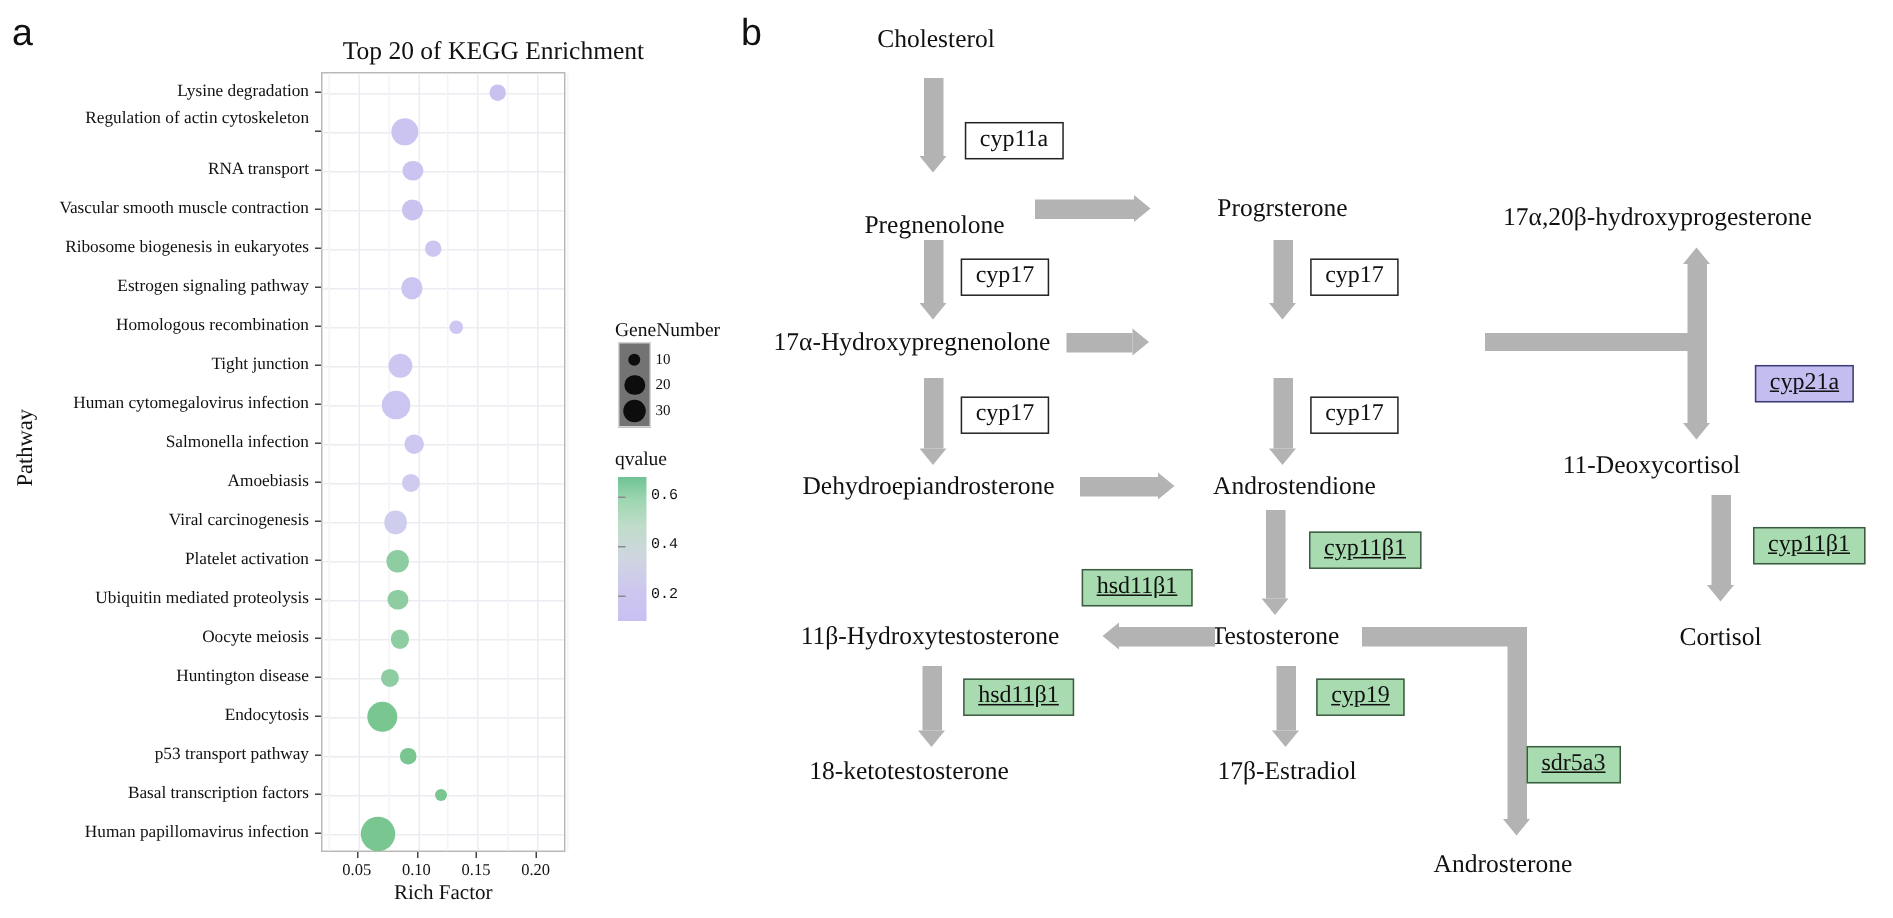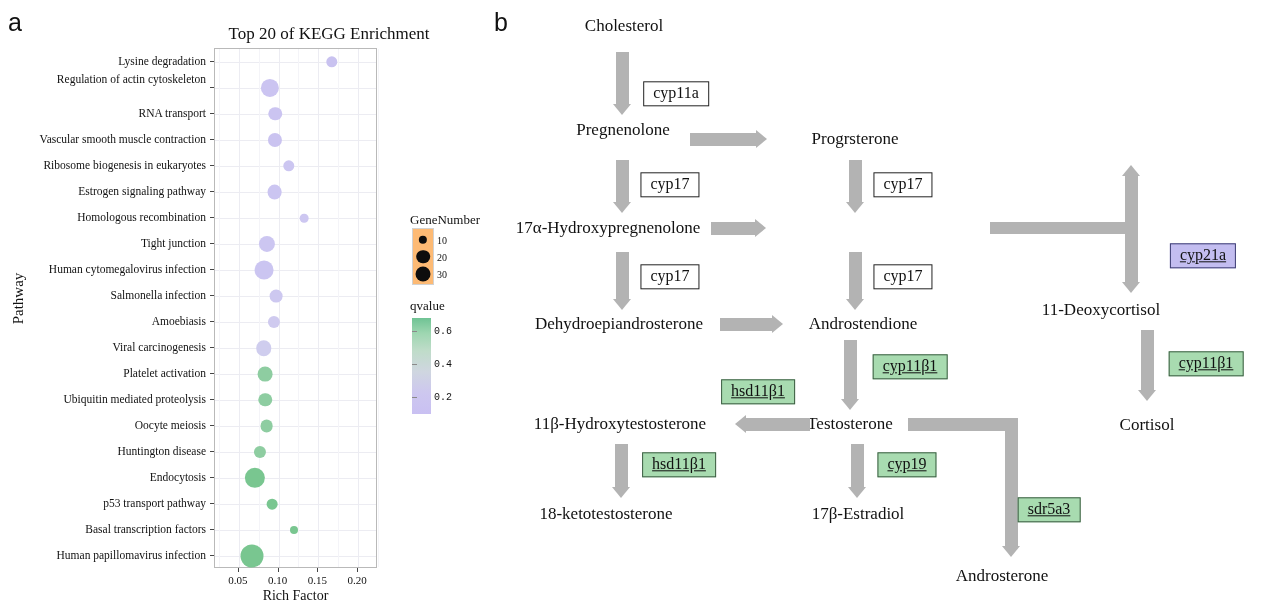--- a/index.html
+++ b/index.html
@@ -32,21 +32,21 @@
   .xlab{position:absolute;font-size:11px;transform:translateX(-50%);color:#111;}
 
   #x-axis-title{position:absolute;left:214px;top:588px;width:163px;text-align:center;
        font-size:14px;}
   #y-axis-title{position:absolute;left:-22px;top:290px;width:80px;text-align:center;
        font-size:15px;transform:rotate(-90deg);}
 
   
   #legend-size-title{position:absolute;left:410px;top:212px;font-size:13px;white-space:nowrap;}
   #legend-size-box{position:absolute;left:412px;top:228px;width:20px;
-       border:1px solid #d2d2d2;background:#fdba74;padding:2px 0;}
+       border:1px solid #d2d2d2;background:#737373;padding:2px 0;}
   .sz-row{position:relative;height:17px;}
   .sz-dot{position:absolute;left:50%;top:50%;transform:translate(-50%,-50%);
        background:#0d0d0d;border-radius:50%;}
   .sz-lbl{position:absolute;left:24px;top:50%;transform:translateY(-50%);
        font-size:10px;white-space:nowrap;}
 
   #legend-q-title{position:absolute;left:410px;top:298px;font-size:13px;white-space:nowrap;}
   #legend-q-bar{position:absolute;left:412px;top:318px;width:19px;height:96px;
        background:linear-gradient(to bottom,#6fc394 0%,#9ed6b1 16%,#bfdcc9 34%,
                    #cfd6e0 56%,#cdc7ef 78%,#c9c0f2 100%);}
@@ -214,23 +214,24 @@
     <div class="q-lbl" style="top: 364.345px;">0.4</div>
     <div class="q-tick" style="top: 397.448px;"></div>
     <div class="q-lbl" style="top: 397.448px;">0.2</div>
   </div>
 
 <div id="panel-b">
 
   <div class="panel-letter" style="left:14px;top:8px;">b</div>
 
   <div class="node" style="left:144px;top:26px;">Cholesterol</div>
-  <div class="node" style="left:143px;top:130px;text-align:center;">Pregnenolone</div>
+  <div class="node" style="left:143px;top:150px;text-align:center;">Pregnenolone</div>
   <div class="node" style="left:375px;top:139px;">Progrsterone</div>
   <div class="node" style="left:128px;top:228px;">17α-Hydroxypregnenolone</div>
+  <div class="node" style="left:625px;top:145px;">17α,20β-hydroxyprogesterone</div>
   <div class="node" style="left:139px;top:324px;">Dehydroepiandrosterone</div>
   <div class="node" style="left:383px;top:324px;">Androstendione</div>
   <div class="node" style="left:621px;top:310px;">11-Deoxycortisol</div>
   <div class="node" style="left:667px;top:425px;">Cortisol</div>
   <div class="node" style="left:140px;top:424px;">11β-Hydroxytestosterone</div>
   <div class="node" style="left:370px;top:424px;">Testosterone</div>
   <div class="node" style="left:126px;top:514px;">18-ketotestosterone</div>
   <div class="node" style="left:378px;top:514px;">17β-Estradiol</div>
   <div class="node" style="left:522px;top:576px;">Androsterone</div>
 

